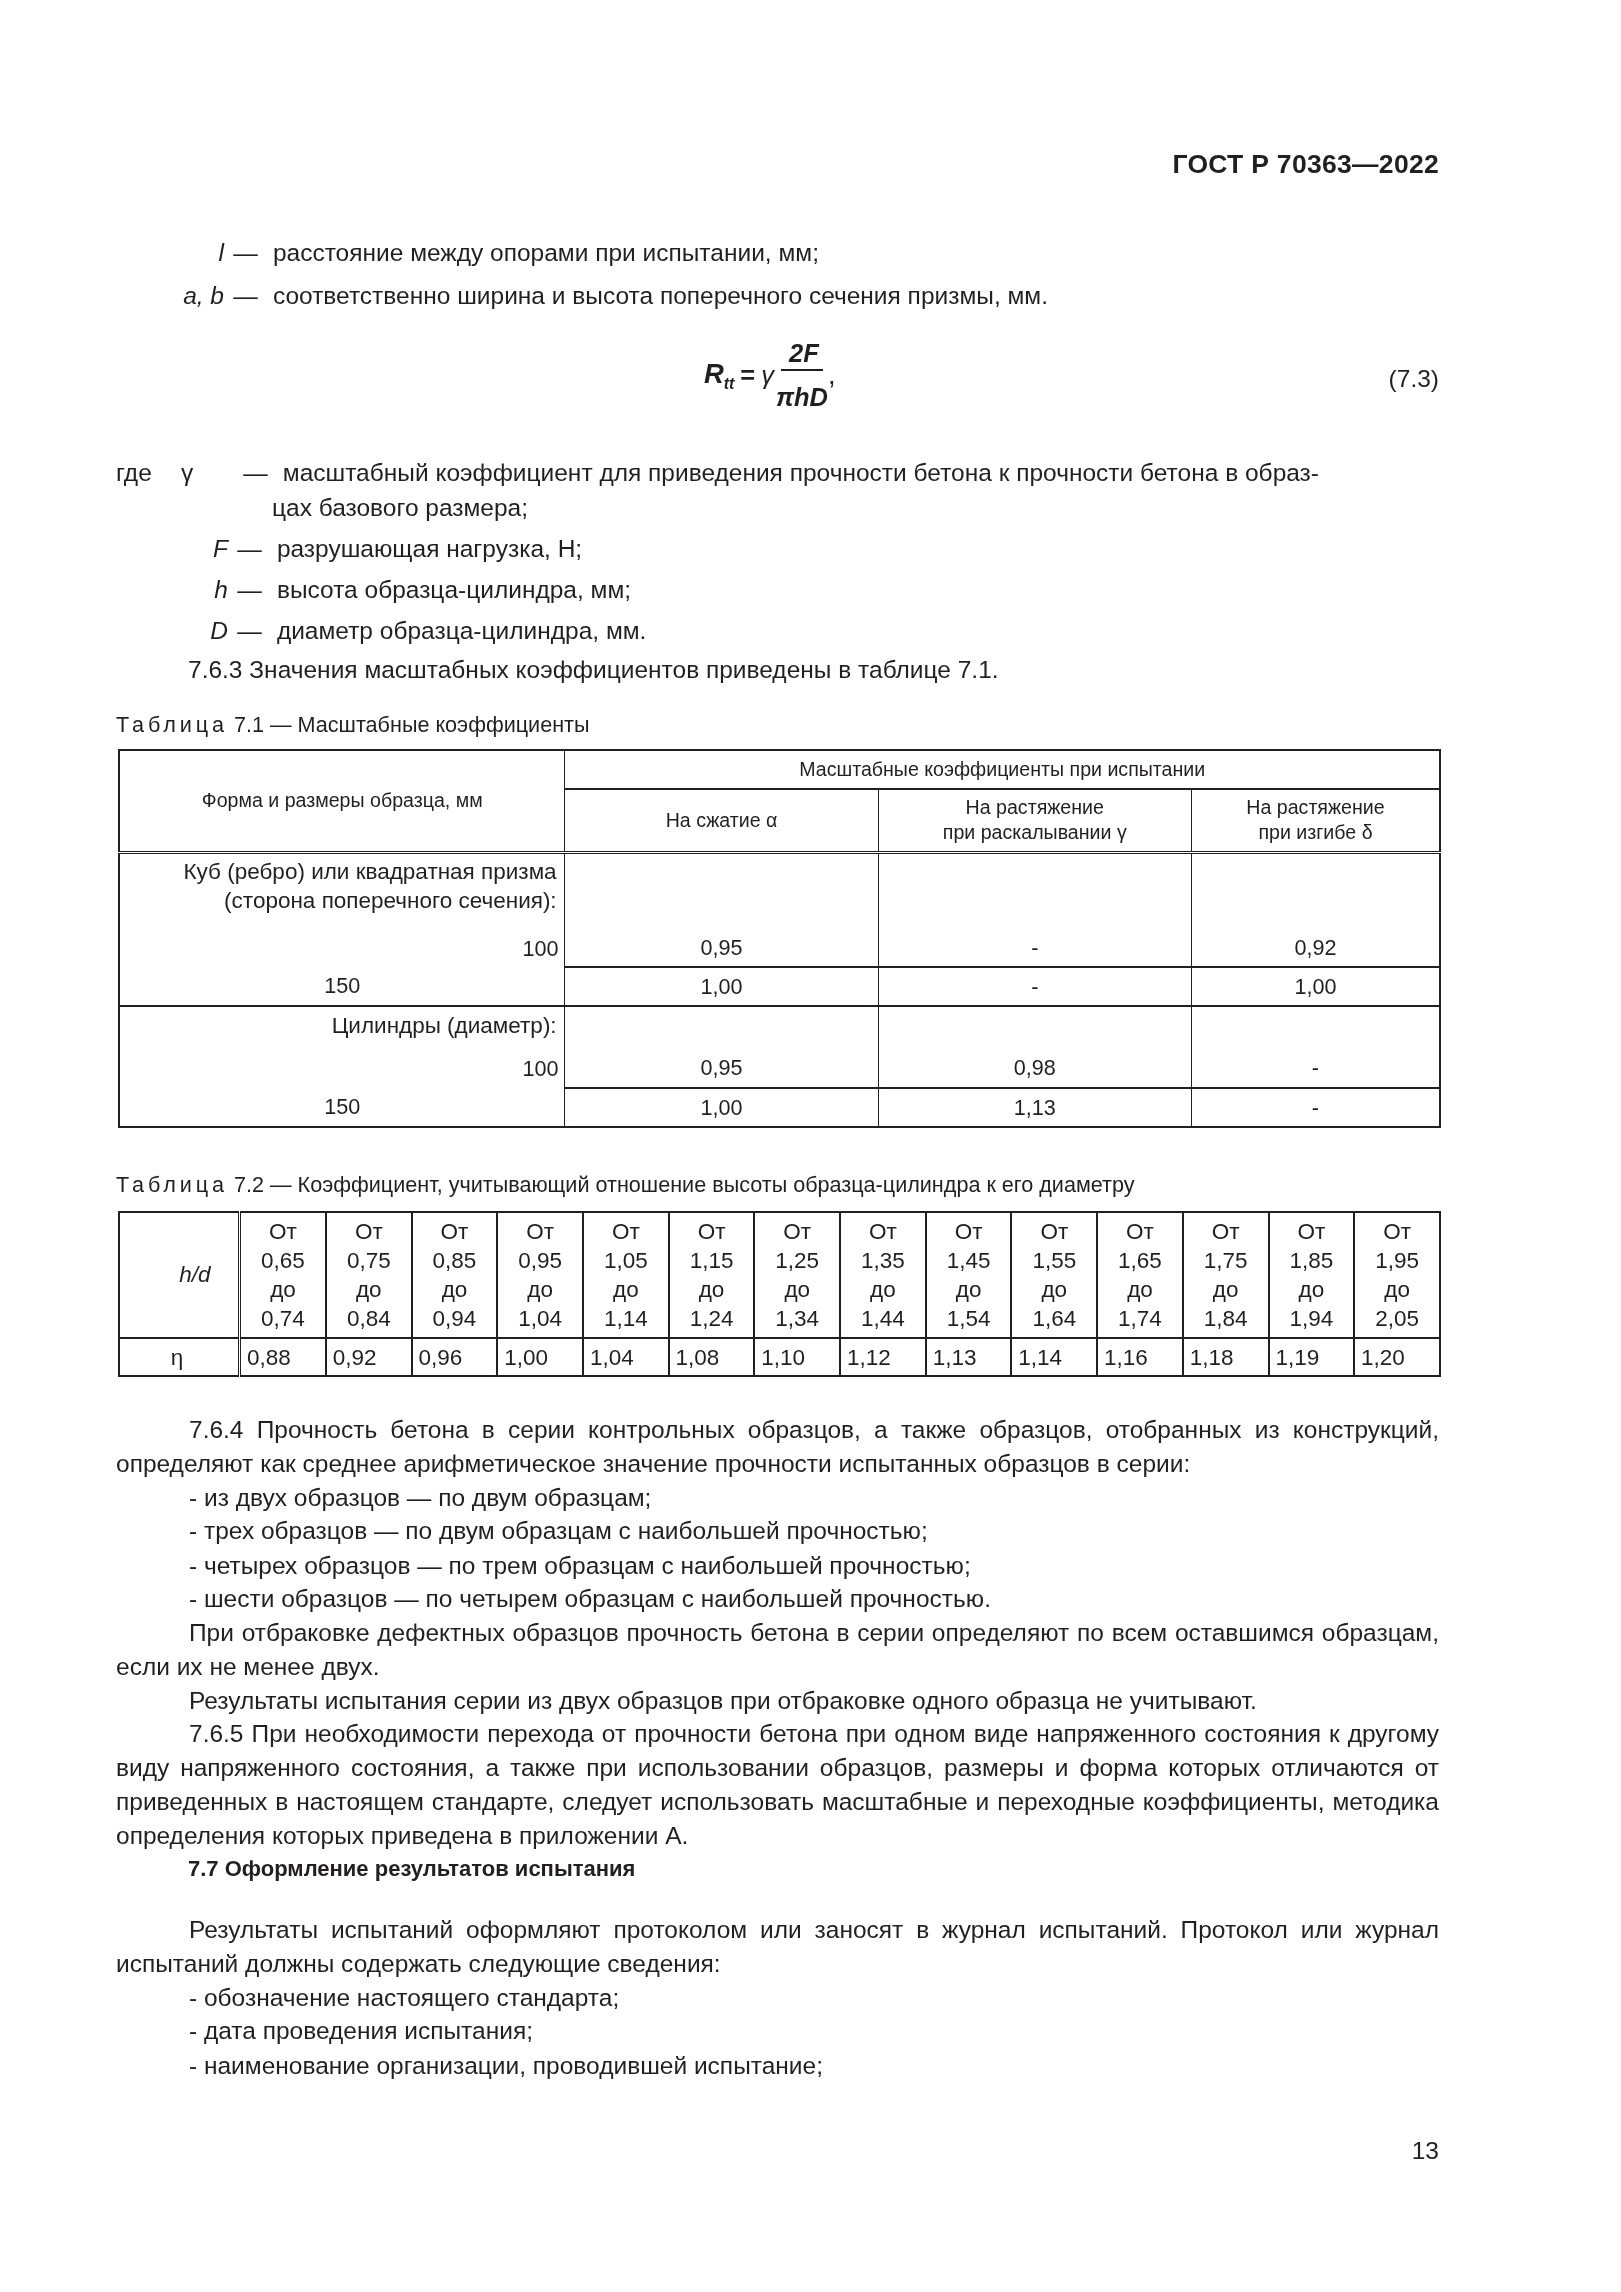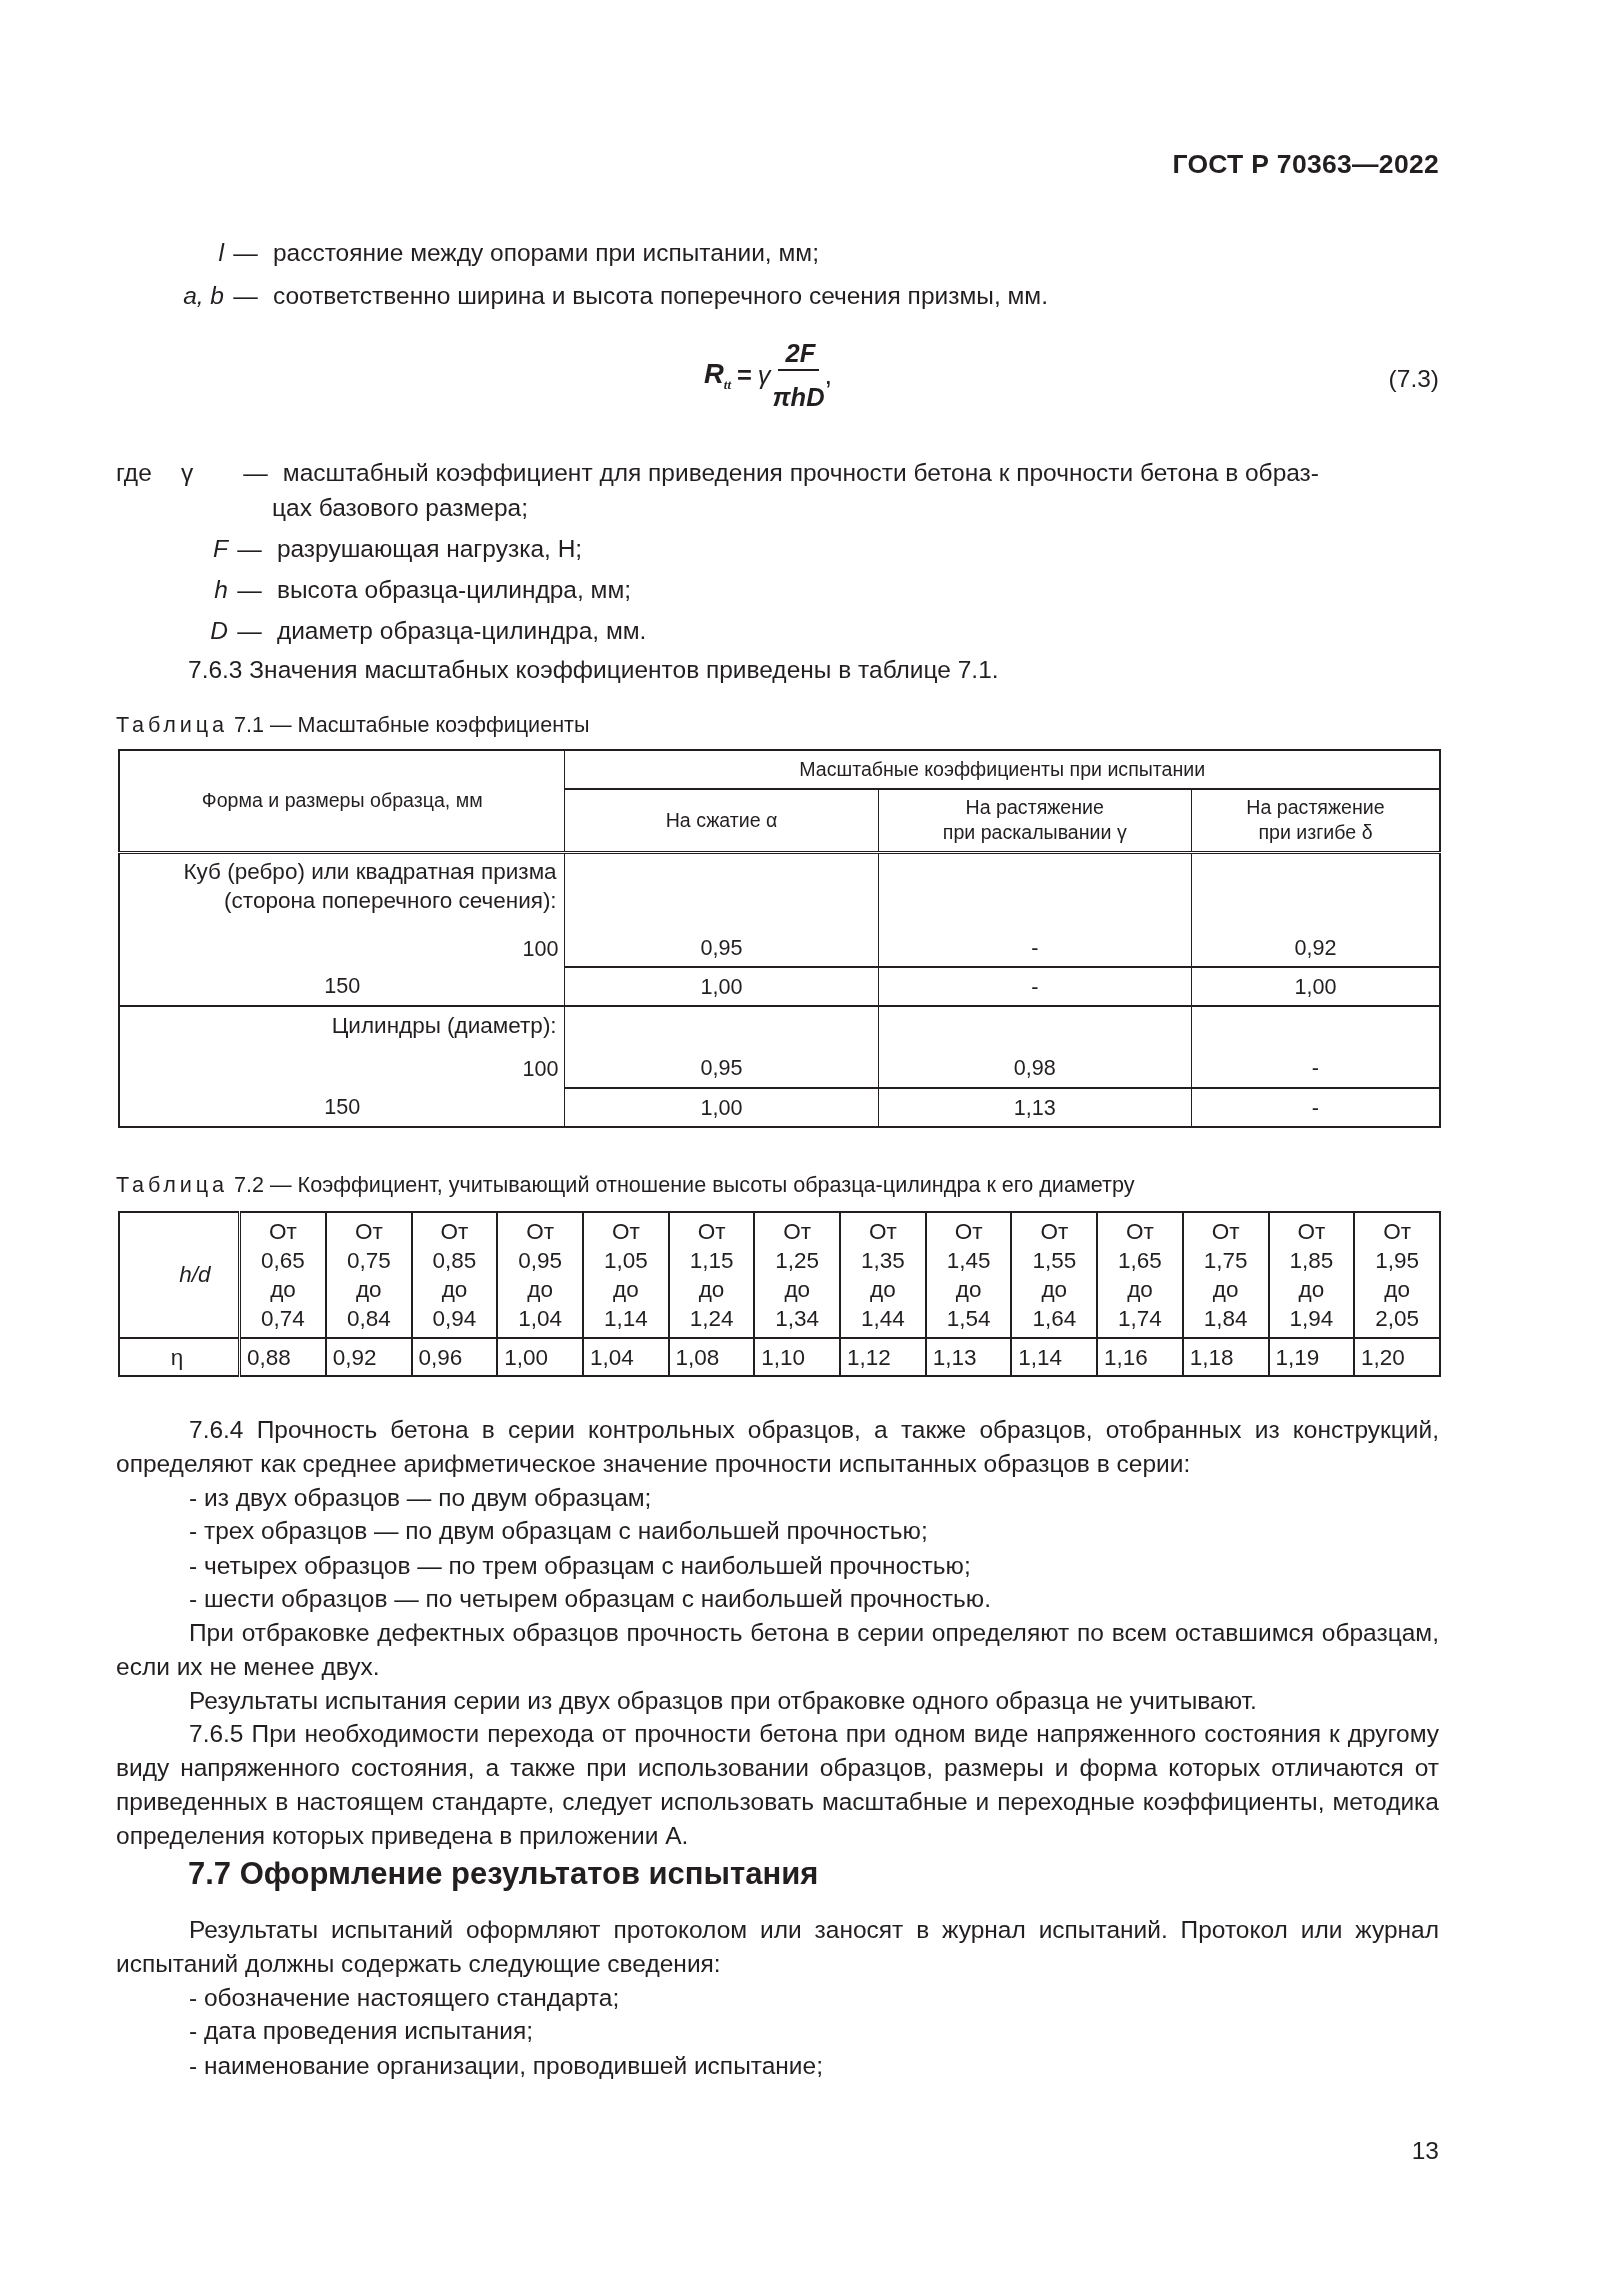--- a/index.html
+++ b/index.html
@@ -18,21 +18,21 @@
   .defrow .txt { }
   .formula {
     left: 704px; top: 337px; height: 76px; display: flex; align-items: center;
     font-weight: bold; font-style: italic; font-size: 27.4px;
   }
   .formula .frac { display: inline-flex; flex-direction: column; align-items: center; margin-left: 2px; }
   .formula .frac .num { border-bottom: 2px solid #231f20; padding: 0 3.9px 1px 7.8px; font-size: 25.5px; }
   .formula .frac .den { padding-top: 12px; font-size: 25.5px; }
   .formula .eq { font-style: normal; margin: 0 5.9px; font-size: 25.5px; }
   .formula .gamma { font-weight: normal; font-size: 25.5px; }
-  .formula sub { font-size: 13px; vertical-align: -5.9px; font-family: Liberation Serif, serif; }
+  .formula sub { font-size: 16px; vertical-align: -5.9px; }
   .eqnum { right: 182px; top: 365px; font-size: 24.5px; }
   .para { position: absolute; left: 116px; width: 1323px; line-height: 34px; font-size: 24.5px; text-align: justify; }
   .indent { text-indent: 73px; }
   .bullet { padding-left: 73px; }
   .caption { position: absolute; left: 116px; font-size: 21.6px; }
   .caption .spaced { letter-spacing: 3.9px; }
   table { border-collapse: collapse; position: absolute; }
   .t1 { left: 118px; top: 749px; width: 1323px; border: 2.9px solid #231f20; font-size: 21.6px; }
   .t1 td, .t1 th { border: 1.5px solid #231f20; font-weight: normal; text-align: center; padding: 0 5.9px; }
   .t1 th { font-size: 19.6px; }
@@ -40,21 +40,21 @@
   .t1 .rowlbl { text-align: left; line-height: 29px; padding: 3.9px 7.8px 0 7.8px; vertical-align: top; font-size: 22.5px; }
   .t1 .thick { border-top: 2.9px solid #231f20; }
   .t1 .noborder-top { border-top: none; }
   .t1 .noborder-bottom { border-bottom: none; text-align: right; }
   .t2 { left: 118px; top: 1211px; width: 1323px; border: 2.9px solid #231f20; font-size: 22.5px; }
   .t2 td { border: 2px solid #231f20; text-align: center; padding: 0; }
   .t2 .first { border-right: 3.9px double #231f20; width: 86px; padding-left: 32px; }
   .t2 .hd { line-height: 29px; padding: 3.9px 0 3.9px 0; }
   .t2 .eta td { text-align: left; padding: 5.9px 3.9px 3.9px 5.9px; }
   .t2 .eta td.first { text-align: center; padding-left: 0; }
-  .heading { position: absolute; left: 188px; top: 1856px; font-weight: bold; font-size: 31px; }
+  .heading { position: absolute; left: 188px; top: 1856px; font-weight: bold; font-size: 22px; }
   .pagenum { right: 182px; top: 2137px; font-size: 24.5px; }
 </style>
 </head>
 <body>
 
 <div class="abs header">ГОСТ Р 70363—2022</div>
 
 <div class="defrow" style="left:116px; top:239px;">
   <span class="sym" style="width:108px;">l</span>
   <span class="dash">—</span>

